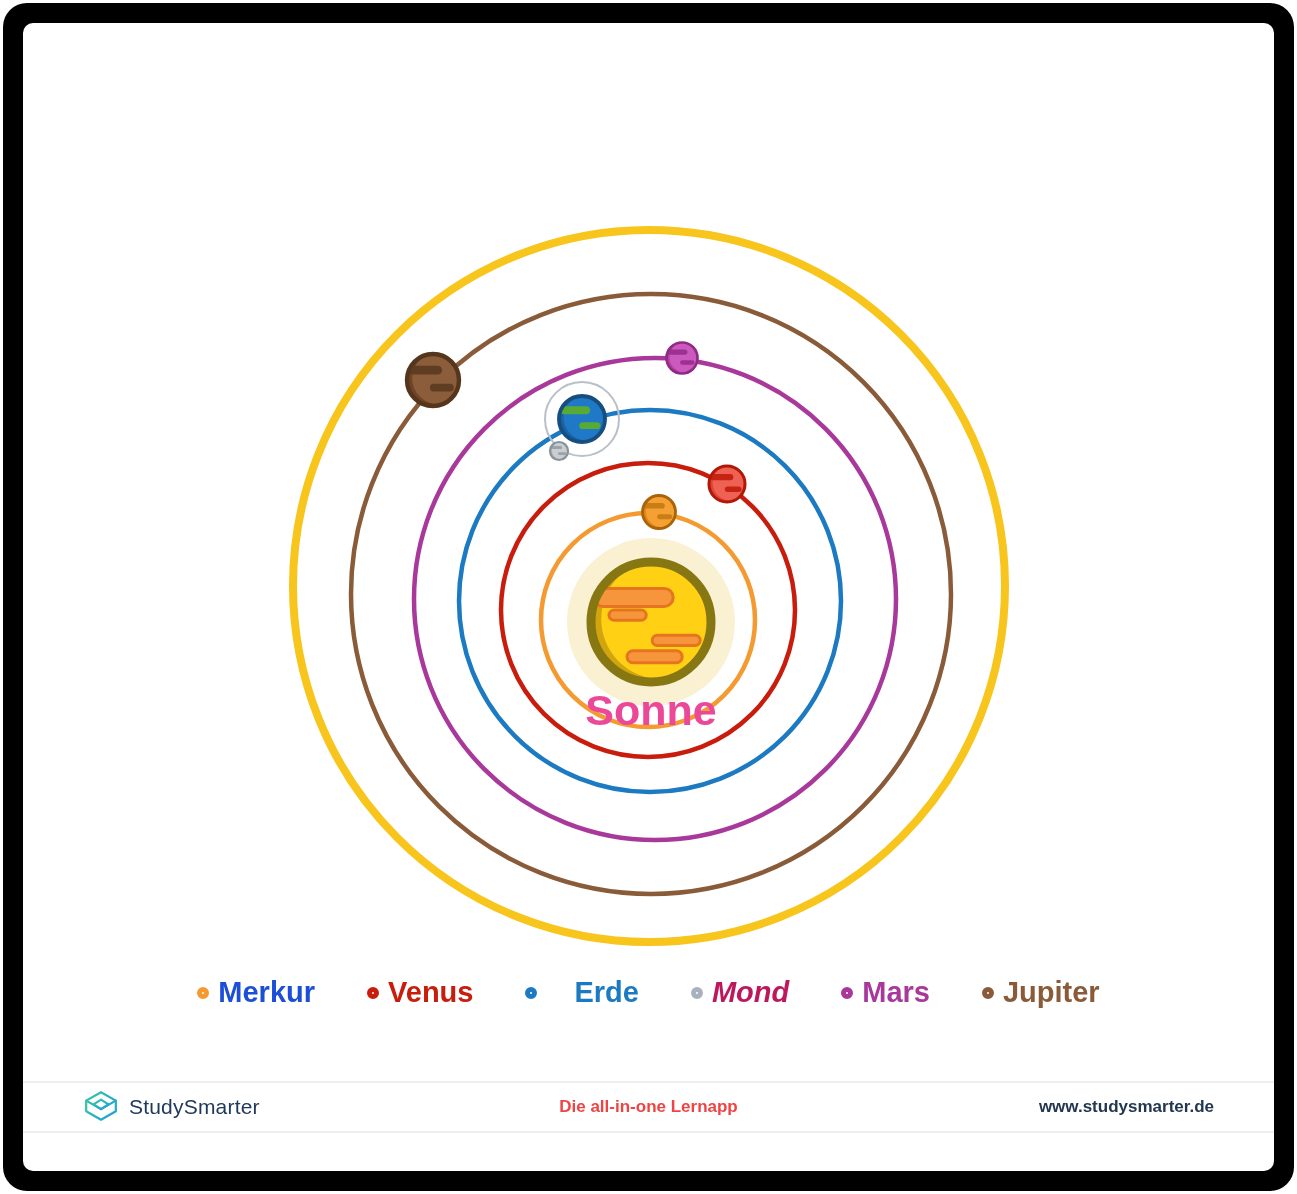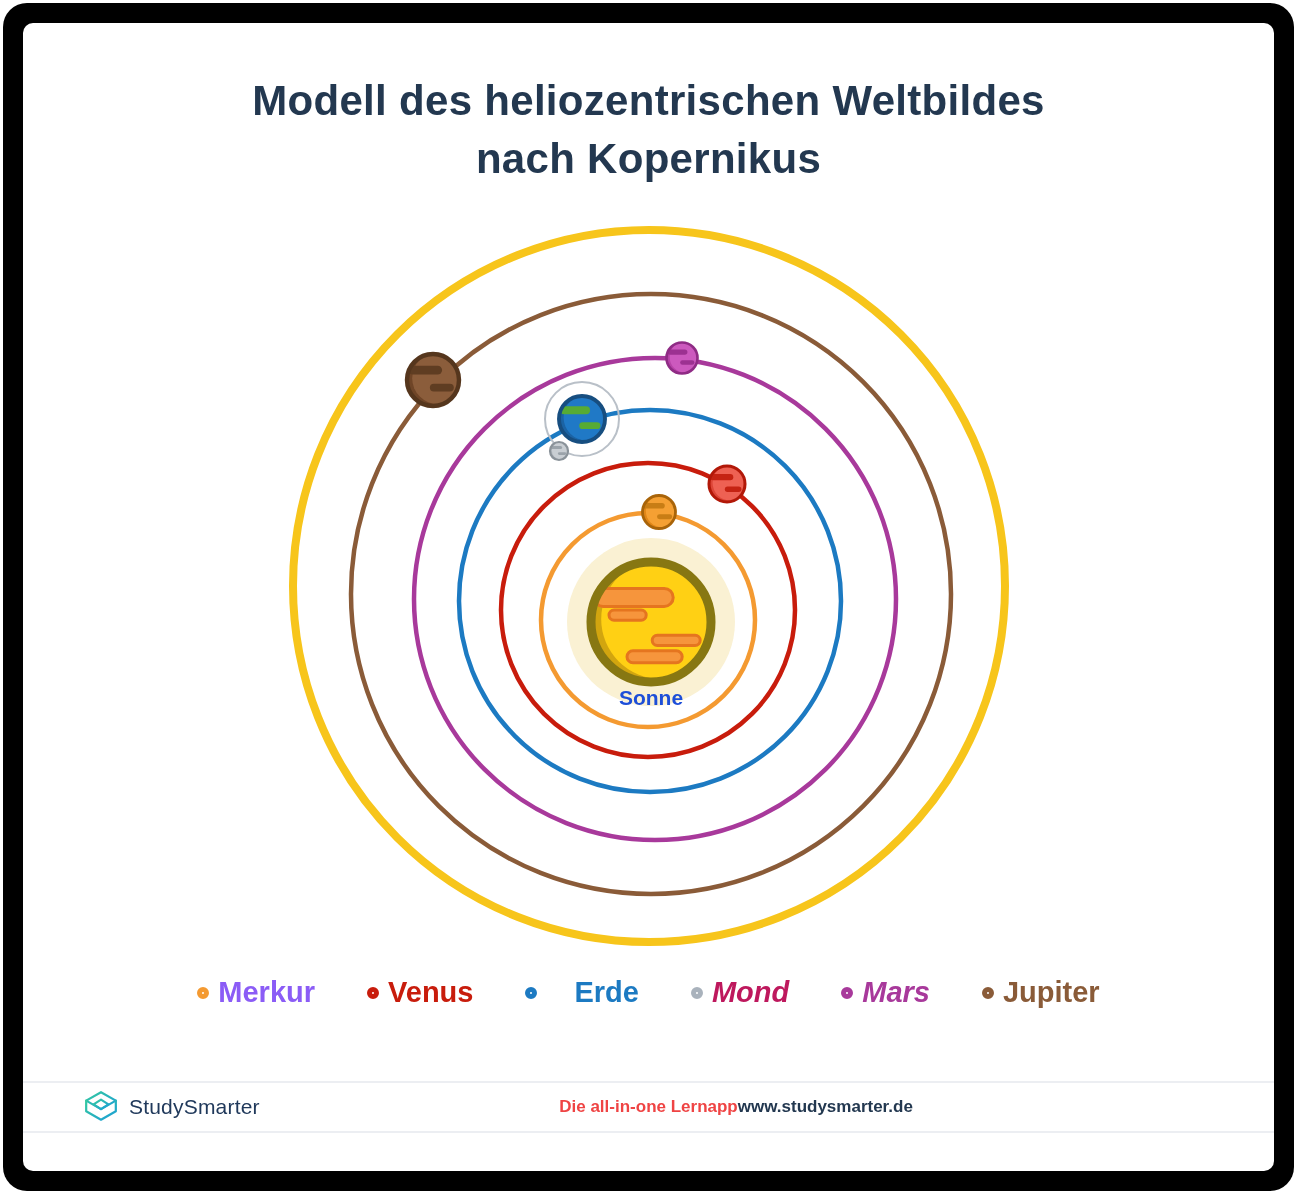--- a/index.html
+++ b/index.html
@@ -30,21 +30,21 @@
     font-size: 42px;
     line-height: 58px;
     letter-spacing: 0.3px;
   }
 
   .solar-svg { position: absolute; left: 0; top: 0; width: 1297px; height: 1194px; }
 
   .sun-label {
     position: absolute; top: 686px; left: 651px;
     transform: translateX(-50%);
-    font-size: 21px; font-weight: 700; color: #1d4ed8;
+    font-size: 43px; font-weight: 700; color: #ec4899;
     white-space: nowrap;
   }
   .outer-label {
     position: absolute; top: 898px; left: 655px;
     transform: translateX(-50%);
     font-size: 32px; font-weight: 700; color: #233850;
     white-space: nowrap;
   }
 
   .legend {
@@ -64,34 +64,30 @@
     position: absolute; top: 1081px; left: 23px; right: 23px; height: 52px;
     border-top: 2px solid #ECEEF2;
     border-bottom: 2px solid #ECEEF2;
     background: #ffffff;
     display: flex; align-items: center;
     padding: 4px 60px;
   }
   .footer-left { flex: 1; display: flex; align-items: center; gap: 10px; }
   .brand-text { font-size: 21px; font-weight: 500; color: #20395B; letter-spacing: 0.2px; }
   .footer-center { flex: 0 0 auto; font-size: 17px; font-weight: 700; color: #ef4444; }
-  .footer-right { flex: 1; font-size: 17px; font-weight: 700; color: #233850; }
+  .footer-right { flex: 1; text-align: right; font-size: 17px; font-weight: 700; color: #233850; }
 </style>
 </head>
 <body>
 
 <div class="black-frame"></div>
 <div class="card"></div>
 
 <div class="content">
 
-  <div class="title">
-    <div>Modell des heliozentrischen Weltbildes</div>
-    <div>nach Kopernikus</div>
-  </div>
 
   <svg id="solar-svg" class="solar-svg" viewBox="0 0 1297 1194">
       <defs>
         <clipPath id="clip-sun">
           <circle cx="651" cy="622" r="60"></circle>
         </clipPath>
         <clipPath id="clip-jupiter">
           <circle cx="433" cy="380" r="26"></circle>
         </clipPath>
         <clipPath id="clip-mars">
@@ -183,37 +179,37 @@
         </g>
         <circle cx="659" cy="512" r="16.5" fill="none" stroke="#A96409" stroke-width="2.805"></circle>
       </g>
     </svg>
 
   <div class="sun-label">Sonne</div>
 
   <div class="legend" id="legend">
       <div class="legend-item">
         <span class="legend-ring" style="color: rgb(244, 154, 49);"></span>
-        <span class="legend-label" style="color: #8b5cf6;">Merkur</span>
+        <span class="legend-label" style="color: #1d4ed8;">Merkur</span>
       </div>
       <div class="legend-item">
         <span class="legend-ring" style="color: rgb(200, 28, 12);"></span>
         <span class="legend-label" style="color: rgb(200, 28, 12);">Venus</span>
       </div>
       <div class="legend-item">
         <span class="legend-ring" style="color: rgb(28, 122, 194);"></span>
         <span class="legend-label" style="color: rgb(28, 122, 194); margin-left: 28px;">Erde</span>
       </div>
       <div class="legend-item">
         <span class="legend-ring" style="color: rgb(169, 178, 188);"></span>
         <span class="legend-label" style="color: #be185d; font-style: italic;">Mond</span>
       </div>
       <div class="legend-item">
         <span class="legend-ring" style="color: rgb(168, 57, 155);"></span>
-        <span class="legend-label" style="color: rgb(168, 57, 155); font-style: italic;">Mars</span>
+        <span class="legend-label" style="color: rgb(168, 57, 155);">Mars</span>
       </div>
       <div class="legend-item">
         <span class="legend-ring" style="color: rgb(138, 91, 56);"></span>
         <span class="legend-label" style="color: rgb(138, 91, 56); text-align: right;">Jupiter</span>
       </div>
     </div>
 
   <div class="footer">
     <div class="footer-left">
       <svg width="36" height="36" viewBox="0 0 34 34">

